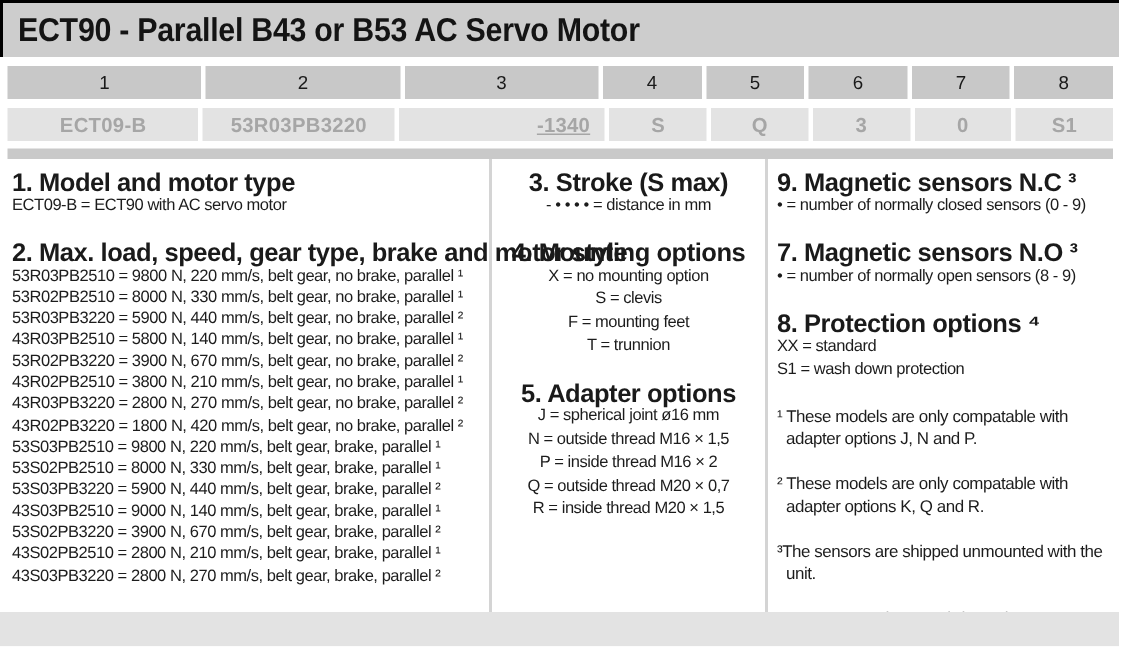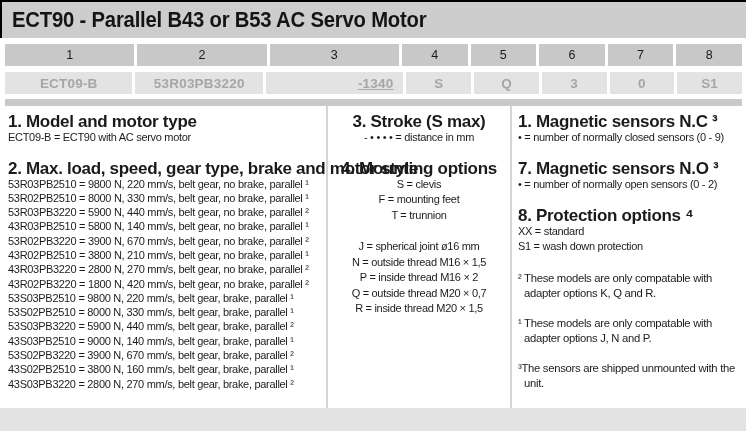--- a/index.html
+++ b/index.html
@@ -83,58 +83,60 @@
         <div class="line">43R03PB2510 = 5800 N, 140 mm/s, belt gear, no brake, parallel ¹</div>
         <div class="line">53R02PB3220 = 3900 N, 670 mm/s, belt gear, no brake, parallel ²</div>
         <div class="line">43R02PB2510 = 3800 N, 210 mm/s, belt gear, no brake, parallel ¹</div>
         <div class="line">43R03PB3220 = 2800 N, 270 mm/s, belt gear, no brake, parallel ²</div>
         <div class="line">43R02PB3220 = 1800 N, 420 mm/s, belt gear, no brake, parallel ²</div>
         <div class="line">53S03PB2510 = 9800 N, 220 mm/s, belt gear, brake, parallel ¹</div>
         <div class="line">53S02PB2510 = 8000 N, 330 mm/s, belt gear, brake, parallel ¹</div>
         <div class="line">53S03PB3220 = 5900 N, 440 mm/s, belt gear, brake, parallel ²</div>
         <div class="line">43S03PB2510 = 9000 N, 140 mm/s, belt gear, brake, parallel ¹</div>
         <div class="line">53S02PB3220 = 3900 N, 670 mm/s, belt gear, brake, parallel ²</div>
-        <div class="line">43S02PB2510 = 3800 N, 160 mm/s, belt gear, brake, parallel ¹</div>
+        <div class="line">43S02PB2510 = 2800 N, 210 mm/s, belt gear, brake, parallel ¹</div>
         <div class="line">43S03PB3220 = 2800 N, 270 mm/s, belt gear, brake, parallel ²</div>
       </div>
     </div>
   <div class="bodycol col2">
       <div class="section">
         <div class="heading">3. Stroke (S max)</div>
         <div class="line">- • • • • = distance in mm</div>
       </div>
       <div class="section">
         <div class="heading">4. Mounting options</div>
+        <div class="line">X = no mounting option</div>
         <div class="line">S = clevis</div>
         <div class="line">F = mounting feet</div>
         <div class="line">T = trunnion</div>
       </div>
       <div class="section">
+        <div class="heading">5. Adapter options</div>
         <div class="line">J = spherical joint ø16 mm</div>
         <div class="line">N = outside thread M16 × 1,5</div>
         <div class="line">P = inside thread M16 × 2</div>
         <div class="line">Q = outside thread M20 × 0,7</div>
         <div class="line">R = inside thread M20 × 1,5</div>
       </div>
     </div>
   <div class="bodycol col3">
       <div class="section">
-        <div class="heading">1. Magnetic sensors N.C ³</div>
+        <div class="heading">9. Magnetic sensors N.C ³</div>
         <div class="line">• = number of normally closed sensors (0 - 9)</div>
       </div>
       <div class="section">
         <div class="heading">7. Magnetic sensors N.O ³</div>
-        <div class="line">• = number of normally open sensors (0 - 2)</div>
+        <div class="line">• = number of normally open sensors (8 - 9)</div>
       </div>
       <div class="section">
         <div class="heading">8. Protection options ⁴</div>
         <div class="line">XX = standard</div>
         <div class="line">S1 = wash down protection</div>
       </div>
+      <div class="footnote">¹ These models are only compatable with adapter options J, N and P.</div>
       <div class="footnote">² These models are only compatable with adapter options K, Q and R.</div>
-      <div class="footnote">¹ These models are only compatable with adapter options J, N and P.</div>
       <div class="footnote">³The sensors are shipped unmounted with the unit.</div>
       <div class="footnote">⁴ See page 67 for more information.</div>
     </div>
 
   <div class="footerband"></div>
 
 </div>
 
 </body></html>

